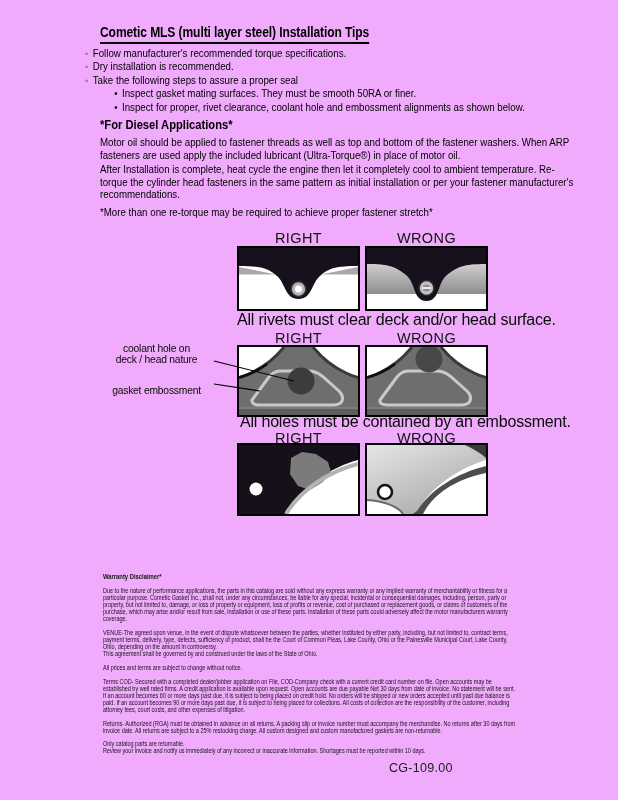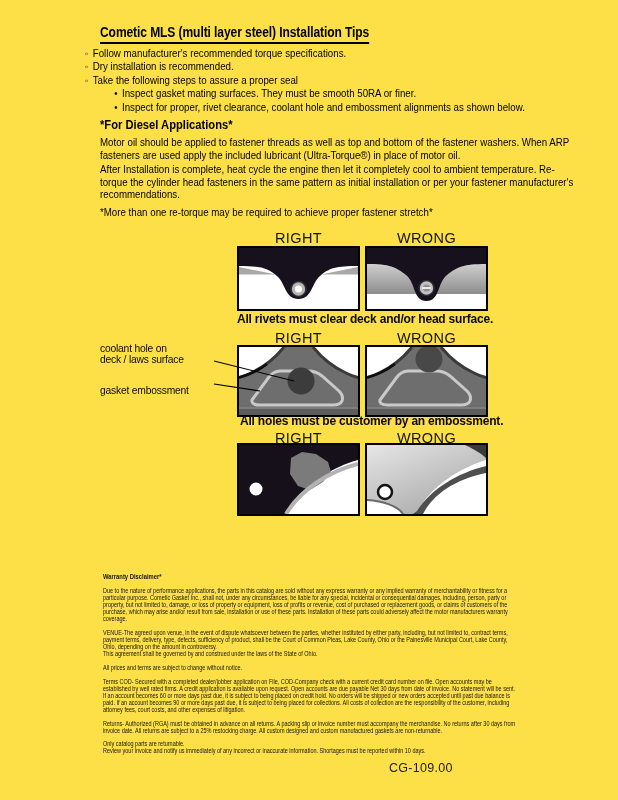--- a/index.html
+++ b/index.html
@@ -1,18 +1,18 @@
 <!DOCTYPE html>
 <html><head>
 <meta charset="utf-8">
 <style>
   html,body{margin:0;padding:0;background:#e8e8e8;}
   .page{
     position:relative;width:618px;height:800px;margin:0 auto;
-    background:#fde047;overflow:hidden;color:#000;
+    background:#f0abfc;overflow:hidden;color:#000;
     font-family:"Liberation Sans", sans-serif;
   }
   .cond{transform:scaleX(0.86);transform-origin:0 0;}
   .title{
     position:absolute;left:100px;top:24px;margin:0;
     font-size:14px;font-weight:bold;letter-spacing:-0.1px;white-space:nowrap;
     border-bottom:2px solid #000;padding-bottom:2px;
   }
   .bullets{position:absolute;left:85px;top:47px;width:620px;
     font-size:11.3px;line-height:13.4px;white-space:nowrap;}
@@ -32,25 +32,25 @@
   .fig-label{position:absolute;width:123px;text-align:center;
     font-size:14.5px;letter-spacing:0.4px;color:#141414;}
   .fl-r1{top:5px}.fl-r2{top:105px}.fl-r3{top:205px}
   .fl-c1{left:237px}.fl-c2{left:365px}
   .fig-box{position:absolute;width:119px;border:2px solid #000;background:#fff;}
   .fb-r1{top:21px;height:61px}
   .fb-r2{top:120px;height:68px}
   .fb-r3{top:218px;height:69px}
   .fb-c1{left:237px}.fb-c2{left:365px}
   .fig-box svg{display:block;width:119px;}
-  .fig-caption{position:absolute;font-size:12px;letter-spacing:-0.2px;line-height:13px;color:#0a0a0a;font-weight:bold;}
+  .fig-caption{position:absolute;font-size:16px;letter-spacing:-0.2px;line-height:13px;color:#0a0a0a;}
   .cap1{left:237px;top:88px;white-space:nowrap;}
   .cap2{left:240px;top:190px;white-space:nowrap;}
   .cap3{left:237px;top:291px;width:262px;}
-  .ann{position:absolute;width:113px;text-align:left;
+  .ann{position:absolute;width:113px;text-align:center;
     font-size:10.3px;line-height:10.8px;letter-spacing:-0.2px;color:#0a0a0a;}
   .ann-coolant{left:100px;top:119px;}
   .ann-gasket{left:100px;top:152px;margin-top:9px;}
   .leader{position:absolute;left:0;top:0;width:618px;height:330px;pointer-events:none;}
 
   
   .legal{position:absolute;left:103px;top:573px;width:480px;
     font-size:6.4px;line-height:7.1px;color:#161616;}
   .legal .lg-head{margin:0 0 7px 0;font-weight:bold;font-size:6.8px;}
   .legal p{margin:0 0 6.5px 0;}
@@ -133,25 +133,25 @@
         <path d="M119,0 H74 C82,10 94,20 107,26 C111,28 115,29.5 119,30.5 Z" fill="#ffffff"></path>
         <path d="M45,0 C37,10 25,20 12,26 C8,28 4,29.5 0,30.5" fill="none" stroke="#3a3a3a" stroke-width="3"></path>
         <path d="M74,0 C82,10 94,20 107,26 C111,28 115,29.5 119,30.5" fill="none" stroke="#3a3a3a" stroke-width="3"></path>
         <rect y="62" width="119" height="6" fill="#5d5d5d"></rect>
         <line x1="0" y1="61" x2="119" y2="61" stroke="#8c8c8c" stroke-width="1"></line>
         <path d="M13,53 L30,30 Q34,24.5 41,24 L69,24 Q77,24 83,29 L100,44 Q105,49 103,54 Q101,58 94,58 L21,58 Q12,58 13,53 Z" fill="none" stroke="#c9c9c9" stroke-width="3"></path>
         <path d="M28,17 C20,23 10,28 0,30.5" fill="none" stroke="#0e0e0e" stroke-width="2.5"></path>
         <circle cx="62" cy="12" r="13.5" fill="#484848"></circle>
       </svg>
     </div>
-    <div class="fig-caption cap2">All holes must be customer by an embossment.</div>
+    <div class="fig-caption cap2">All holes must be contained by an embossment.</div>
 
     <div class="ann ann-coolant">
       <div>coolant hole on</div>
-      <div>deck / laws surface</div>
+      <div>deck / head nature</div>
     </div>
     <div class="ann ann-gasket">gasket embossment</div>
 
     <svg class="leader">
       <line x1="214" y1="136" x2="294" y2="156" stroke="#000000" stroke-width="1.2"></line>
       <line x1="214" y1="159" x2="260" y2="166" stroke="#000000" stroke-width="1.2"></line>
     </svg>
 
     <div class="fig-label fl-r3 fl-c1">RIGHT</div>
     <div class="fig-label fl-r3 fl-c2">WRONG</div>

